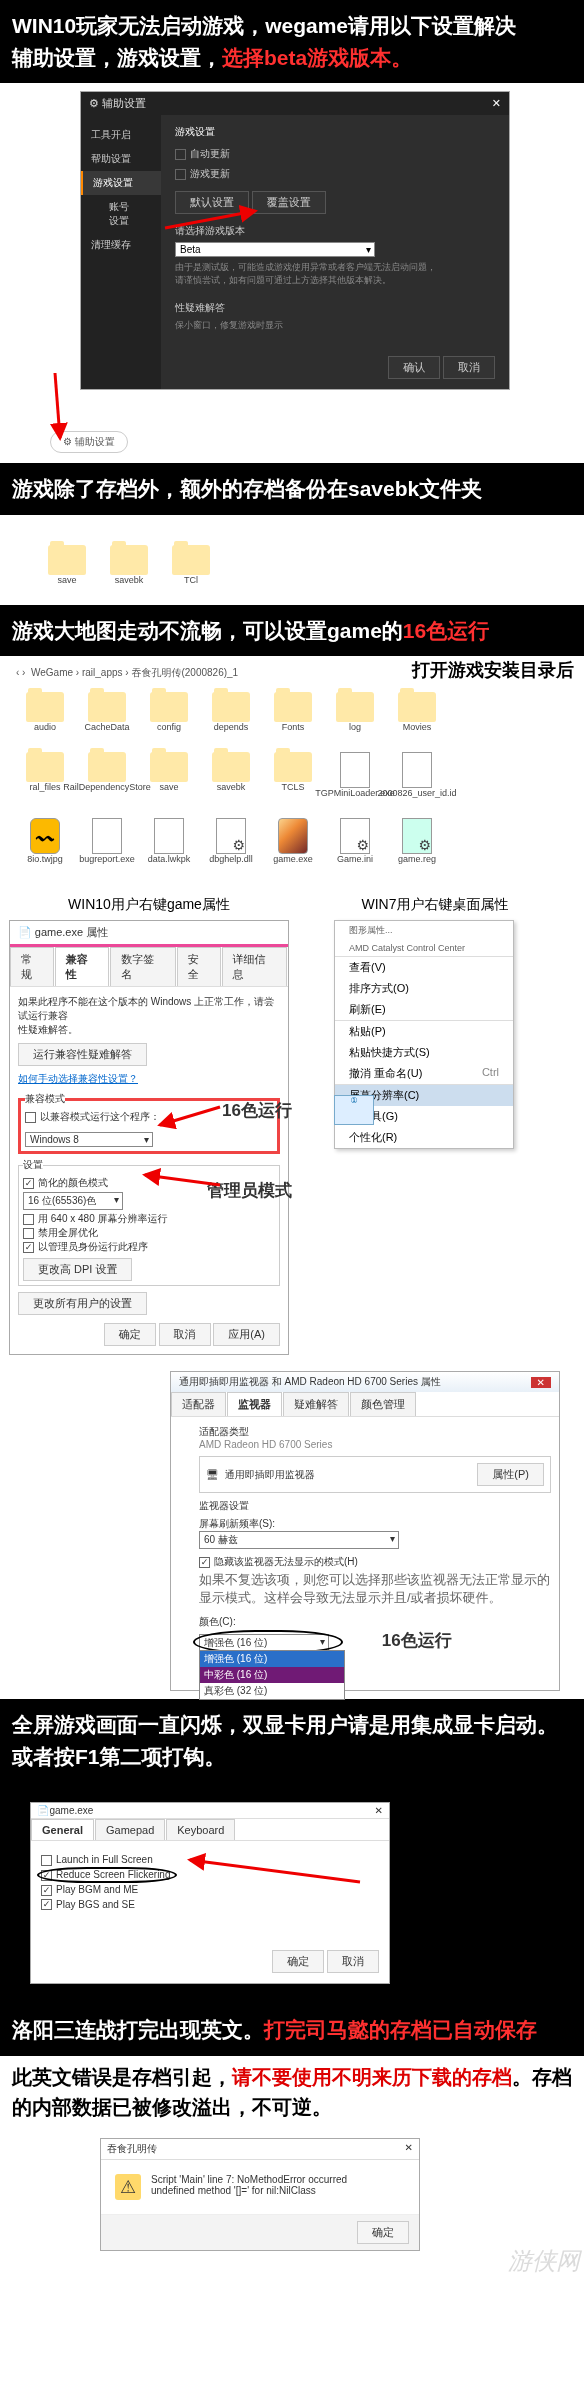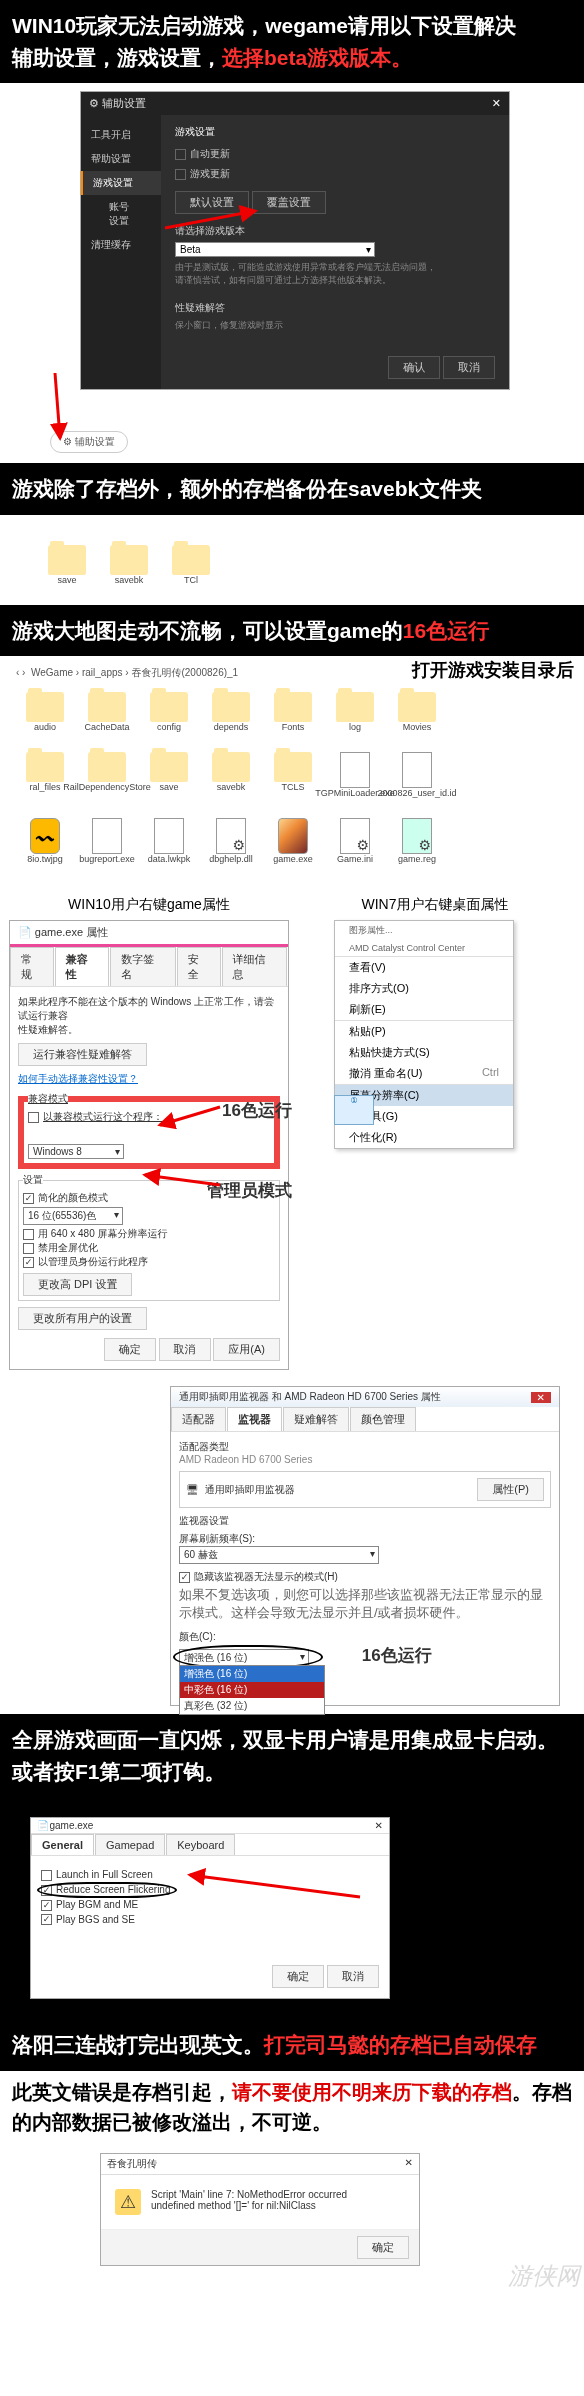--- a/index.html
+++ b/index.html
@@ -224,23 +224,23 @@
         <div class="tab active">兼容性</div>
         <div class="tab">数字签名</div>
         <div class="tab">安全</div>
         <div class="tab">详细信息</div>
       </div>
       <div style="padding:8px; font-size:10px;">
         <div>如果此程序不能在这个版本的 Windows 上正常工作，请尝试运行兼容</div>
         <div style="margin-bottom:6px;">性疑难解答。</div>
         <span class="btn">运行兼容性疑难解答</span>
         <div style="margin:6px 0;"><a href="#" style="color:#06c;font-size:10px;">如何手动选择兼容性设置？</a></div>
-        <fieldset style="border:6px solid #ef4444;padding:4px;margin-bottom:4px;text-decoration:underline;"><legend>兼容模式</legend>
+        <fieldset style="border:3px solid #ef4444;padding:4px;margin-bottom:4px;"><legend>兼容模式</legend>
           <span class="checkbox"></span><span>以兼容模式运行这个程序：</span><br>
-          <span class="dropdown" style="width:96px;margin-top:20px;"><span>Windows 8</span></span>
+          <span class="dropdown" style="width:128px;margin-top:8px;"><span>Windows 8</span></span>
         </fieldset>
         <fieldset style="border:1px solid #ccc;padding:4px;"><legend>设置</legend>
           <span class="checkbox checked"></span><span>简化的颜色模式</span><br>
           <span class="dropdown" style="width:100px;margin:2px 0;"><span>16 位(65536)色</span></span><br>
           <span class="checkbox"></span><span>用 640 x 480 屏幕分辨率运行</span><br>
           <span class="checkbox"></span><span>禁用全屏优化</span><br>
           <span class="checkbox checked"></span><span>以管理员身份运行此程序</span><br>
           <span class="btn" style="margin-top:4px;">更改高 DPI 设置</span>
         </fieldset>
         <div style="margin-top:6px;"><span class="btn">更改所有用户的设置</span></div>
@@ -288,39 +288,39 @@
     <div style="background:linear-gradient(#fff,#e8f0f8);padding:3px 8px;font-size:10px;display:flex;align-items:center;">
       <span>通用即插即用监视器 和 AMD Radeon HD 6700 Series 属性</span>
       <span style="margin-left:auto;background:#c33;color:#fff;padding:0 6px;">✕</span>
     </div>
     <div class="tablist">
       <div class="tab">适配器</div>
       <div class="tab active">监视器</div>
       <div class="tab">疑难解答</div>
       <div class="tab">颜色管理</div>
     </div>
-    <div style="padding:8px;font-size:10px;">
+    <div style="padding:8px;font-size:10px;margin-left:20px;">
       <div>适配器类型</div>
       <div style="color:#888;margin-bottom:6px;">AMD Radeon HD 6700 Series</div>
       <fieldset style="border:1px solid #ccc;padding:6px;margin-bottom:6px;">
         <div style="display:flex;align-items:center;gap:6px;">🖥 <span>通用即插即用监视器</span>
           <span class="btn" style="margin-left:auto;">属性(P)</span>
         </div>
       </fieldset>
       <div>监视器设置</div>
       <div style="margin-top:4px;">屏幕刷新频率(S):</div>
       <span class="dropdown" style="width:200px;"><span>60 赫兹</span></span>
       <div style="margin-top:6px;"><span class="checkbox checked"></span><span>隐藏该监视器无法显示的模式(H)</span></div>
       <div style="color:#666;font-size:13px;margin:2px 0 8px;">如果不复选该项，则您可以选择那些该监视器无法正常显示的显示模式。这样会导致无法显示并且/或者损坏硬件。</div>
       <div>颜色(C):</div>
       <div style="position:relative;display:inline-block;">
         <div class="dropdown" style="width:130px;"><span>增强色 (16 位)</span></div>
         <div style="position:absolute;top:16px;left:0;width:146px;border:1px solid #888;background:#fff;z-index:2;">
           <div style="background:#2a6fc9;color:#fff;padding:1px 4px;">增强色 (16 位)</div>
-          <div style="background:#b91c1c;color:#fff;padding:1px 4px;">中彩色 (16 位)</div>
+          <div style="background:#701a75;color:#fff;padding:1px 4px;">中彩色 (16 位)</div>
           <div style="padding:1px 4px;">真彩色 (32 位)</div>
         </div>
         <span class="oval-mark" style="left:-6px;top:-4px;width:150px;height:24px;border-radius:50%/60%;"></span>
       </div>
       <span style="font-size:17px;font-weight:bold;margin-left:50px;">16色运行</span>
       <div style="height:30px;"></div>
     </div>
   </div>
 </div>
 

